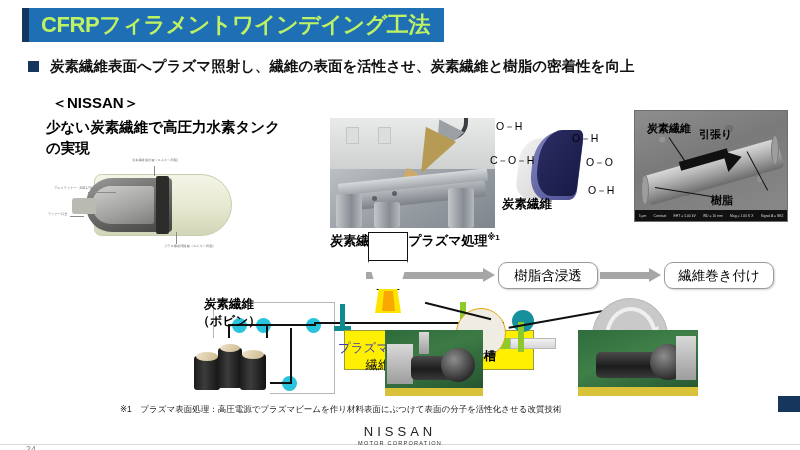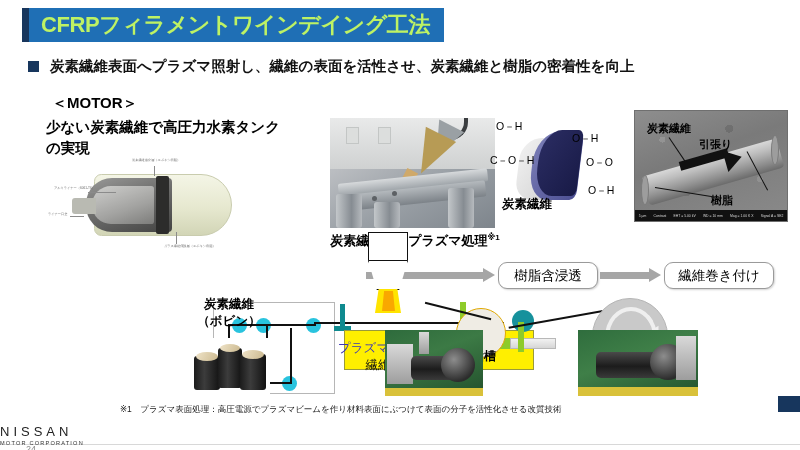--- a/index.html
+++ b/index.html
@@ -360,21 +360,21 @@
   .wphoto .yellow { position: absolute; background: #d9c13a; }
 
   
   .footnote {
     position: absolute; left: 120px; top: 404px;
     font-size: 8.5px; color: #222; white-space: nowrap;
   }
   .page-num { position: absolute; left: 26px; top: 444px; font-size: 9px; color: #8a8a8a; }
   .footer-rule { position: absolute; left: 0; top: 444px; width: 800px; height: 1px; background: #d8d8d8; }
   .logo {
-    position: absolute; left: 0; top: 424px; width: 800px; 
+    position: absolute; left: 0; top: 424px; width: 800px; text-align: center;
   }
   .logo .brand {
     font-size: 13px; letter-spacing: 4px; color: #222; font-weight: normal;
   }
   .logo .sub {
     font-size: 5.6px; letter-spacing: 1.2px; color: #333; margin-top: 1px;
   }
   .corner-tab {
     position: absolute; right: 0; top: 396px; width: 22px; height: 16px;
     background: #17365d;
@@ -387,21 +387,21 @@
 
   <div class="title-bar">
     <span class="title-text">CFRPフィラメントワインデイング工法</span>
   </div>
 
   <div class="bullet-row">
     <span class="bullet-sq"></span>
     <span class="bullet-text">炭素繊維表面へプラズマ照射し、繊維の表面を活性させ、炭素繊維と樹脂の密着性を向上</span>
   </div>
 
-  <div class="sec-head" id="before-head">＜MOTOR＞</div>
+  <div class="sec-head" id="before-head">＜NISSAN＞</div>
   <div class="before-desc">少ない炭素繊維で高圧力水素タンクの実現</div>
 
   <div class="tank-wrap">
     <div class="tank-body"></div>
     <div class="tank-cut"></div>
     <div class="tank-inner"></div>
     <div class="tank-band"></div>
     <div class="tank-neck"></div>
     <div class="tank-note" style="left:84px; top:0px;">炭素繊維強化層（エポキシ樹脂）</div>
     <div class="tank-tick" style="left:106px; top:8px; height:10px;"></div>
@@ -448,21 +448,21 @@
 
   <div class="photo" id="tensile-photo">
     <div class="grain"></div>
     <div class="fiber"></div>
     <div class="fiber-end" style="left:6px; top:64px;"></div>
     <div class="fiber-end" style="left:136px; top:24px;"></div>
     <div class="arrow-big"></div>
     <div class="arrow-head"></div>
     <div class="lbl" style="left:12px; top:10px;">炭素繊維</div>
     <div class="lead" style="left:34px; top:26px; width:30px; transform:rotate(56deg);"></div>
-    <div class="lbl" style="left:64px; top:26px;">引張り</div>
+    <div class="lbl" style="left:64px; top:16px;">引張り</div>
     <div class="lbl" style="left:76px; top:82px;">樹脂</div>
     <div class="lead" style="left:20px; top:76px; width:60px; transform:rotate(9deg);"></div>
     <div class="lead" style="left:112px; top:40px; width:44px; transform:rotate(62deg);"></div>
     <div class="sembar">
       <span>5 µm</span>
       <span>Contrast</span>
       <span>EHT = 5.00 kV</span>
       <span>WD = 10 mm</span>
       <span>Mag = 1.00 K X</span>
       <span>Signal A = SE2</span>

